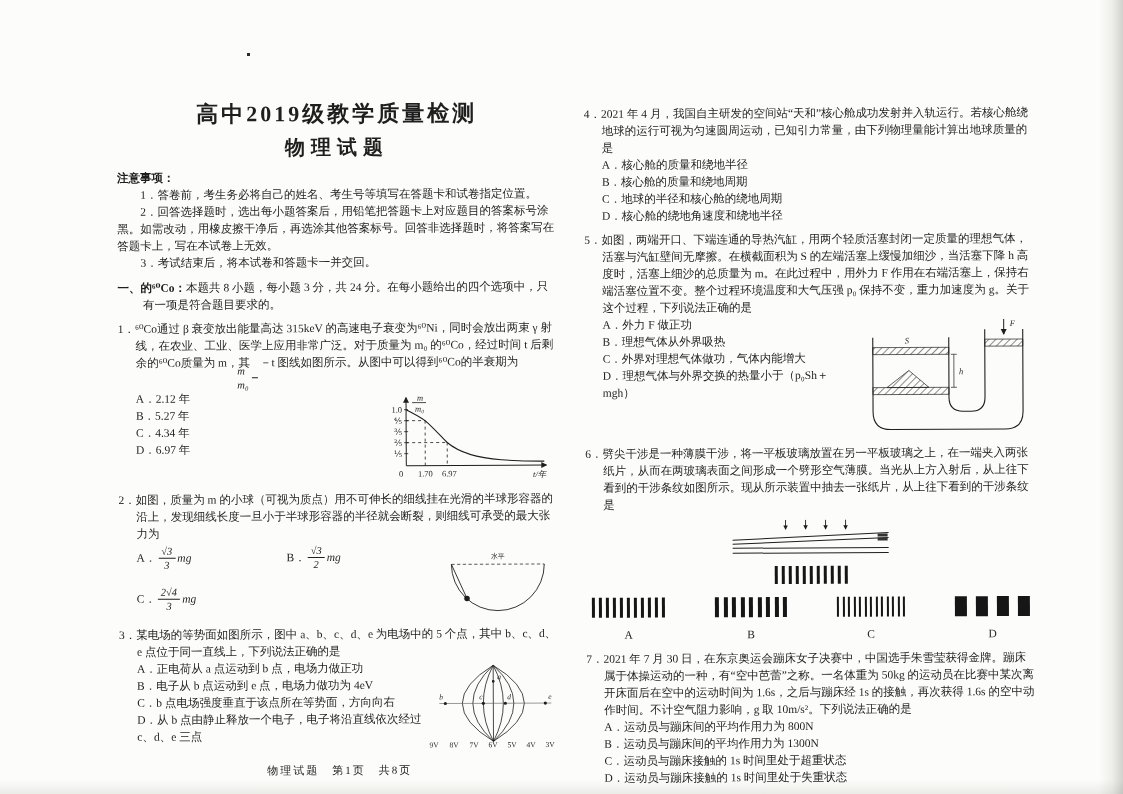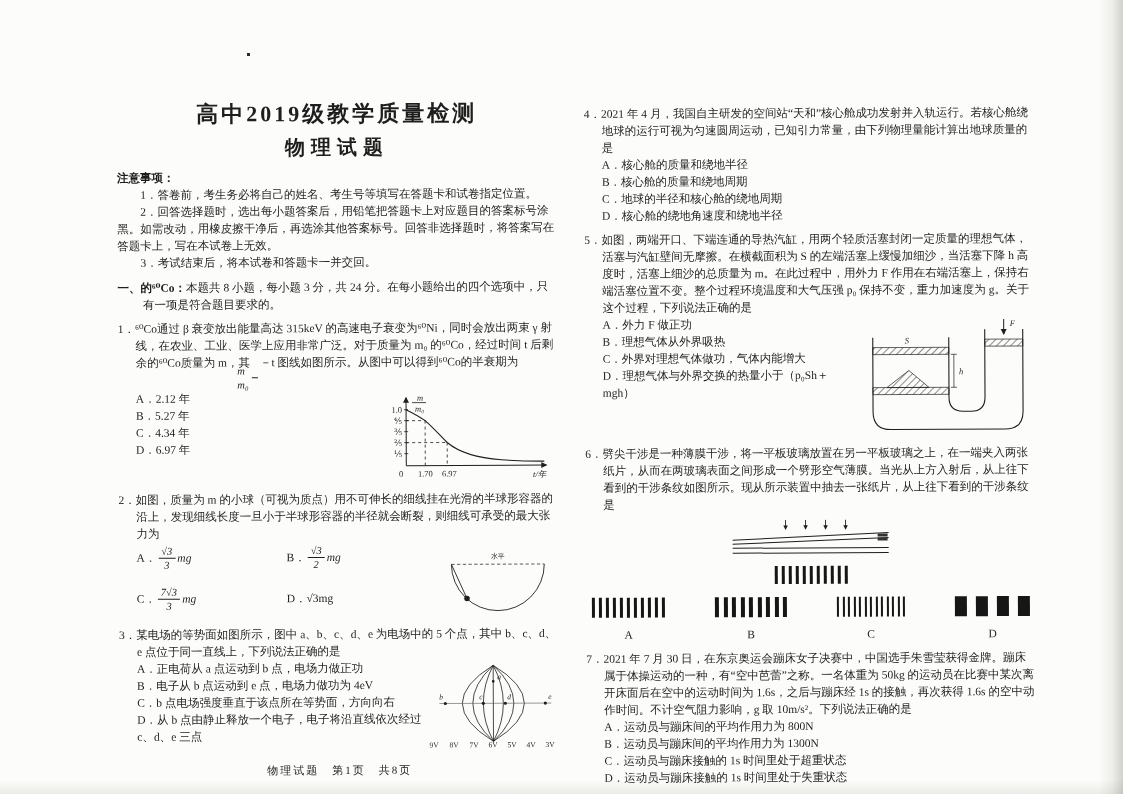--- a/index.html
+++ b/index.html
@@ -145,26 +145,25 @@
                 <span>B．</span>
                 <span class="frac">
                   <span class="fnum">√3</span>
                   <span class="fden">2</span>
                 </span>
                 <span class="it">mg</span>
               </div>
             <div class="opt2">
                 <span>C．</span>
                 <span class="frac">
-                  <span class="fnum">7√3</span>
+                  <span class="fnum">2√4</span>
                   <span class="fden">3</span>
                 </span>
                 <span class="it">mg</span>
               </div>
-            <div class="opt2">D．√3mg</div>
           </div>
           <svg width="150" height="74" viewBox="0 0 150 74">
             <text x="75" y="9" class="sm" text-anchor="middle">水平</text>
             <line x1="18" y1="16" x2="132" y2="16" stroke="#1e1e1e" stroke-width="0.9" stroke-dasharray="4,3"></line>
             <path d="M18,16 A57,57 0 0 0 132,16" fill="none" stroke="#1e1e1e" stroke-width="1.1"></path>
             <line x1="18" y1="16" x2="37" y2="58" stroke="#1e1e1e" stroke-width="1.1"></line>
             <circle cx="37" cy="58" r="3.4" fill="#1e1e1e"></circle>
           </svg>
         </div>
       </div>

